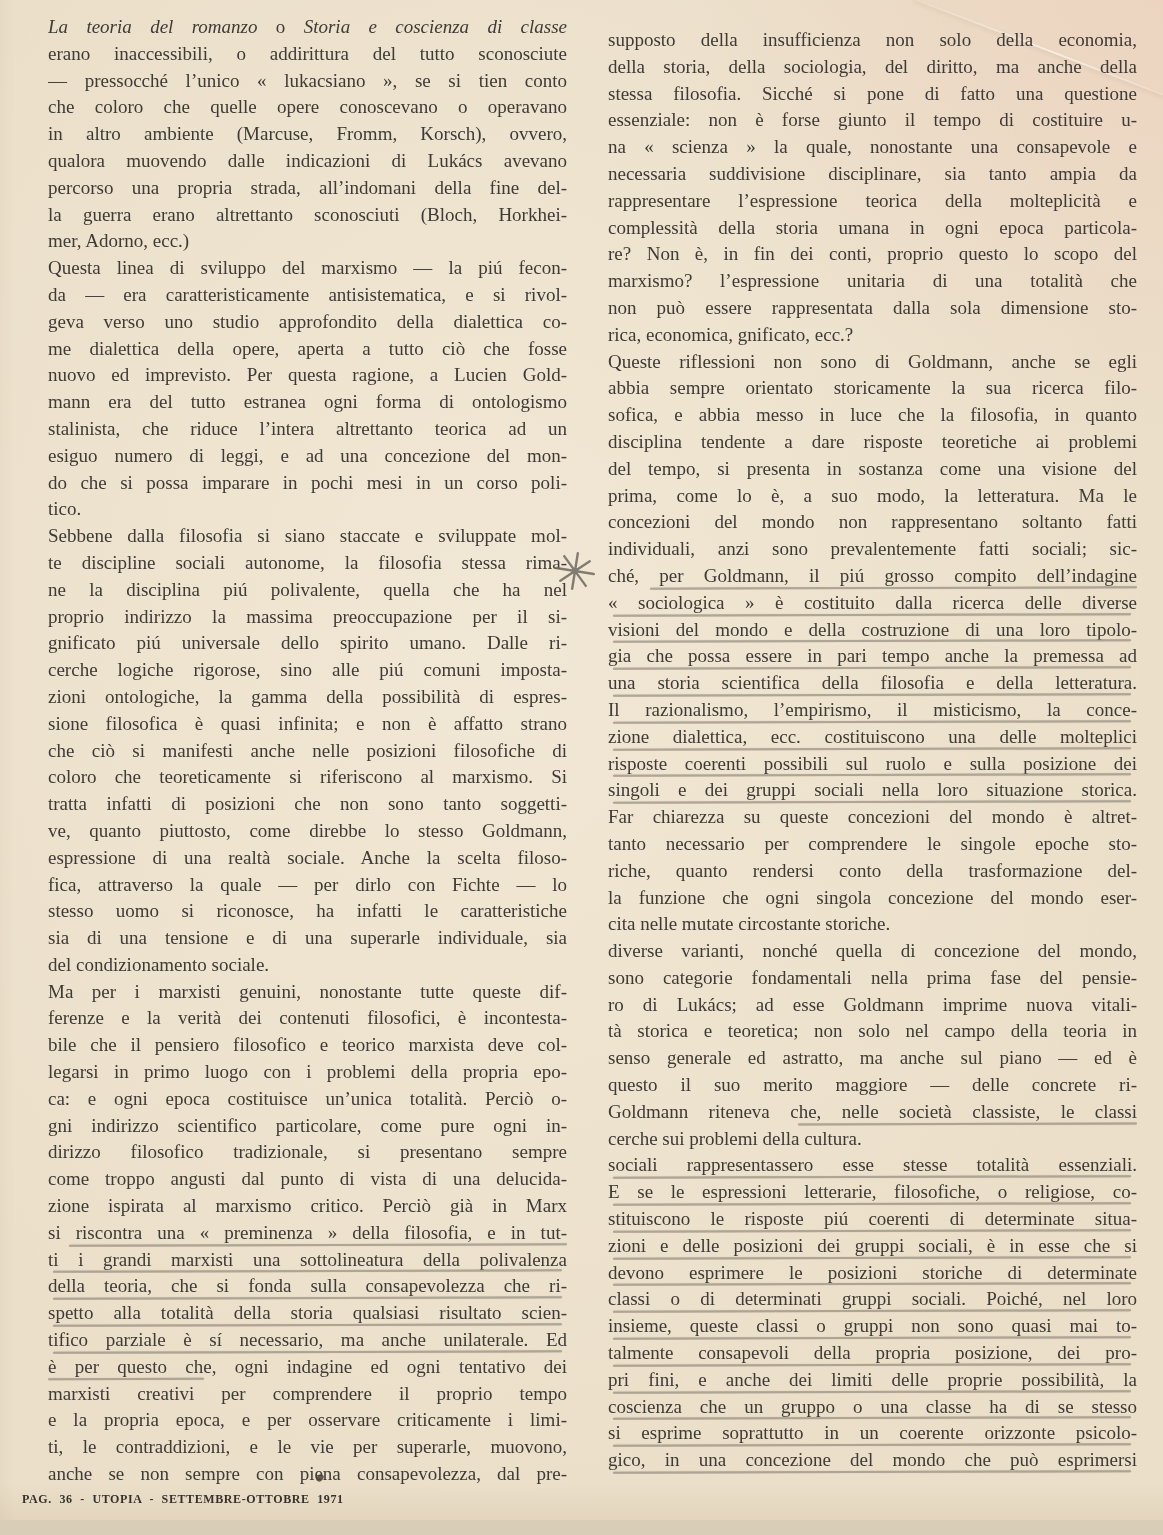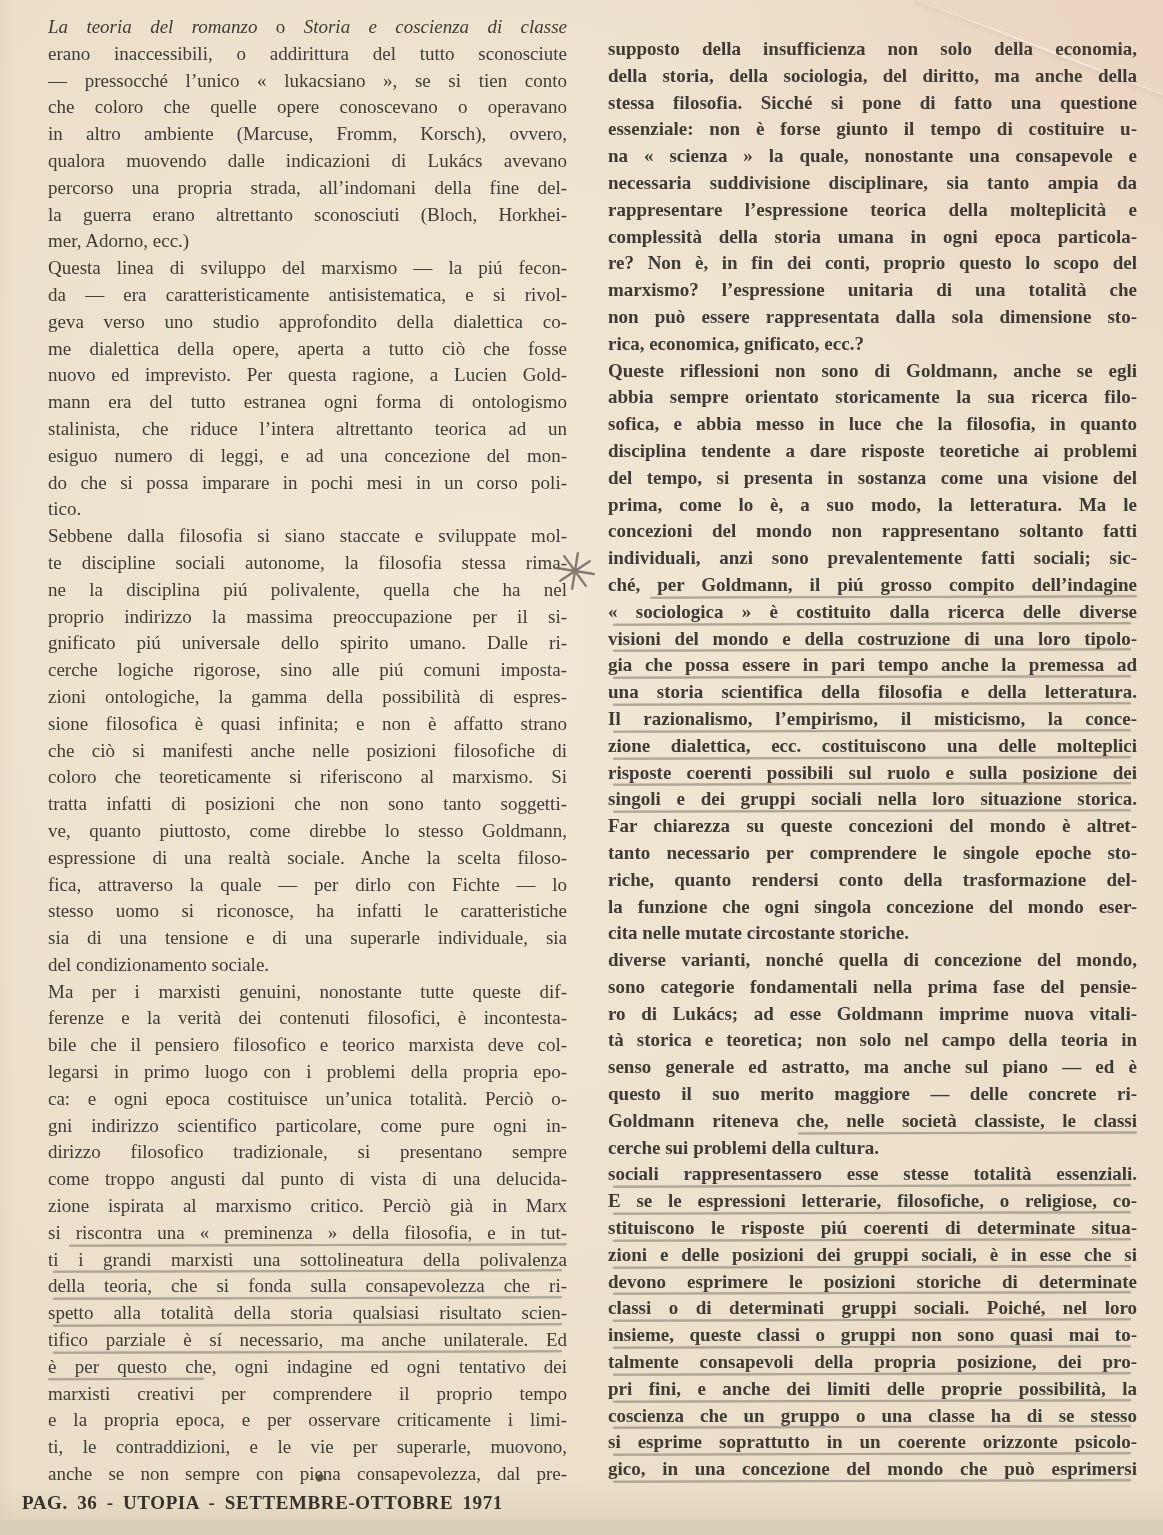--- a/index.html
+++ b/index.html
@@ -15,42 +15,42 @@
     color:#3e3a36;
   }
   .crease{
     position:absolute;top:52px;right:-42px;width:300px;height:2px;
     background:linear-gradient(90deg, transparent, rgba(255,255,255,0.55), transparent);
     box-shadow:0 2px 4px rgba(160,130,100,0.20);
     transform:rotate(21deg);
   }
   .col{position:absolute;font-size:19px;}
   .col-left{left:48px;top:14px;width:519px;}
-  .col-right{left:608px;top:36px;width:529px;font-weight:bold;}
+  .col-right{left:608px;top:27px;width:529px;}
   .line{
     position:relative;height:26.8px;line-height:26.8px;
     text-align:justify;text-align-last:justify;
     white-space:normal;overflow:hidden;
   }
   .line.last{text-align-last:left;}
   .it{font-style:italic;}
   .pencil{
     position:absolute;left:1%;width:98%;bottom:1px;height:2px;
     background:#9a9183;opacity:.75;border-radius:2px;
     transform:rotate(-0.15deg);
     box-shadow:0 0 1px rgba(130,120,105,0.6);
   }
   .asterisk{position:absolute;left:552px;top:548px;opacity:.85;transform:rotate(9deg);}
   .speck{
     position:absolute;left:317px;top:1474px;width:6px;height:8px;
     background:#4a4336;border-radius:60% 40% 55% 45%;transform:rotate(38deg);opacity:.85;
   }
   .footer{
     position:absolute;left:22px;top:1492px;
-    font-weight:bold;font-size:19px;letter-spacing:.6px;word-spacing:4px;color:#35312c;
+    font-weight:bold;font-size:12px;letter-spacing:.6px;word-spacing:4px;color:#35312c;
   }
 </style>
 </head>
 <body>
 
 <div class="page">
   <div class="crease"></div>
 
   <div class="col col-left">
       <div class="line"><span class="it">La teoria del romanzo</span><span> o </span><span class="it">Storia e coscienza di classe</span></div>

